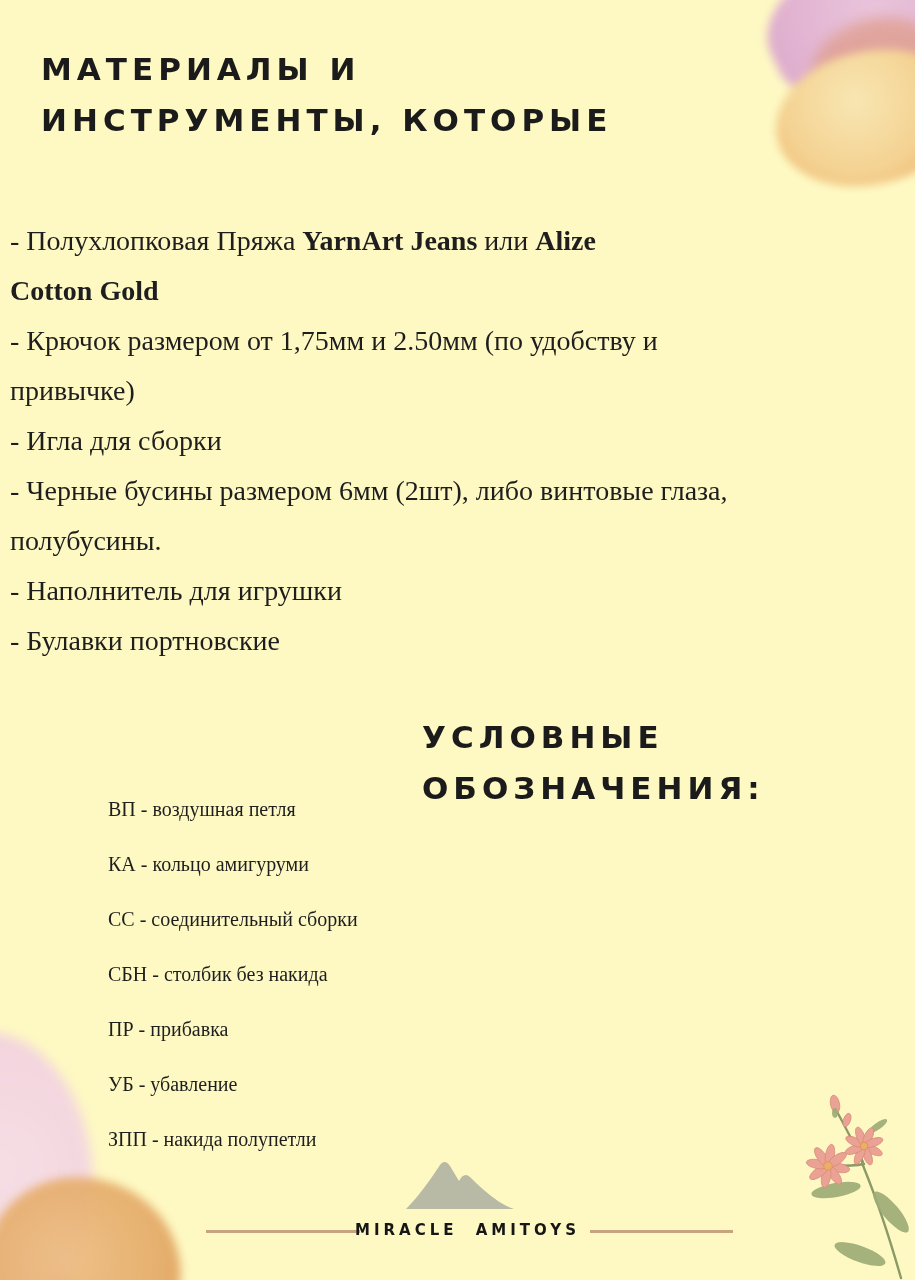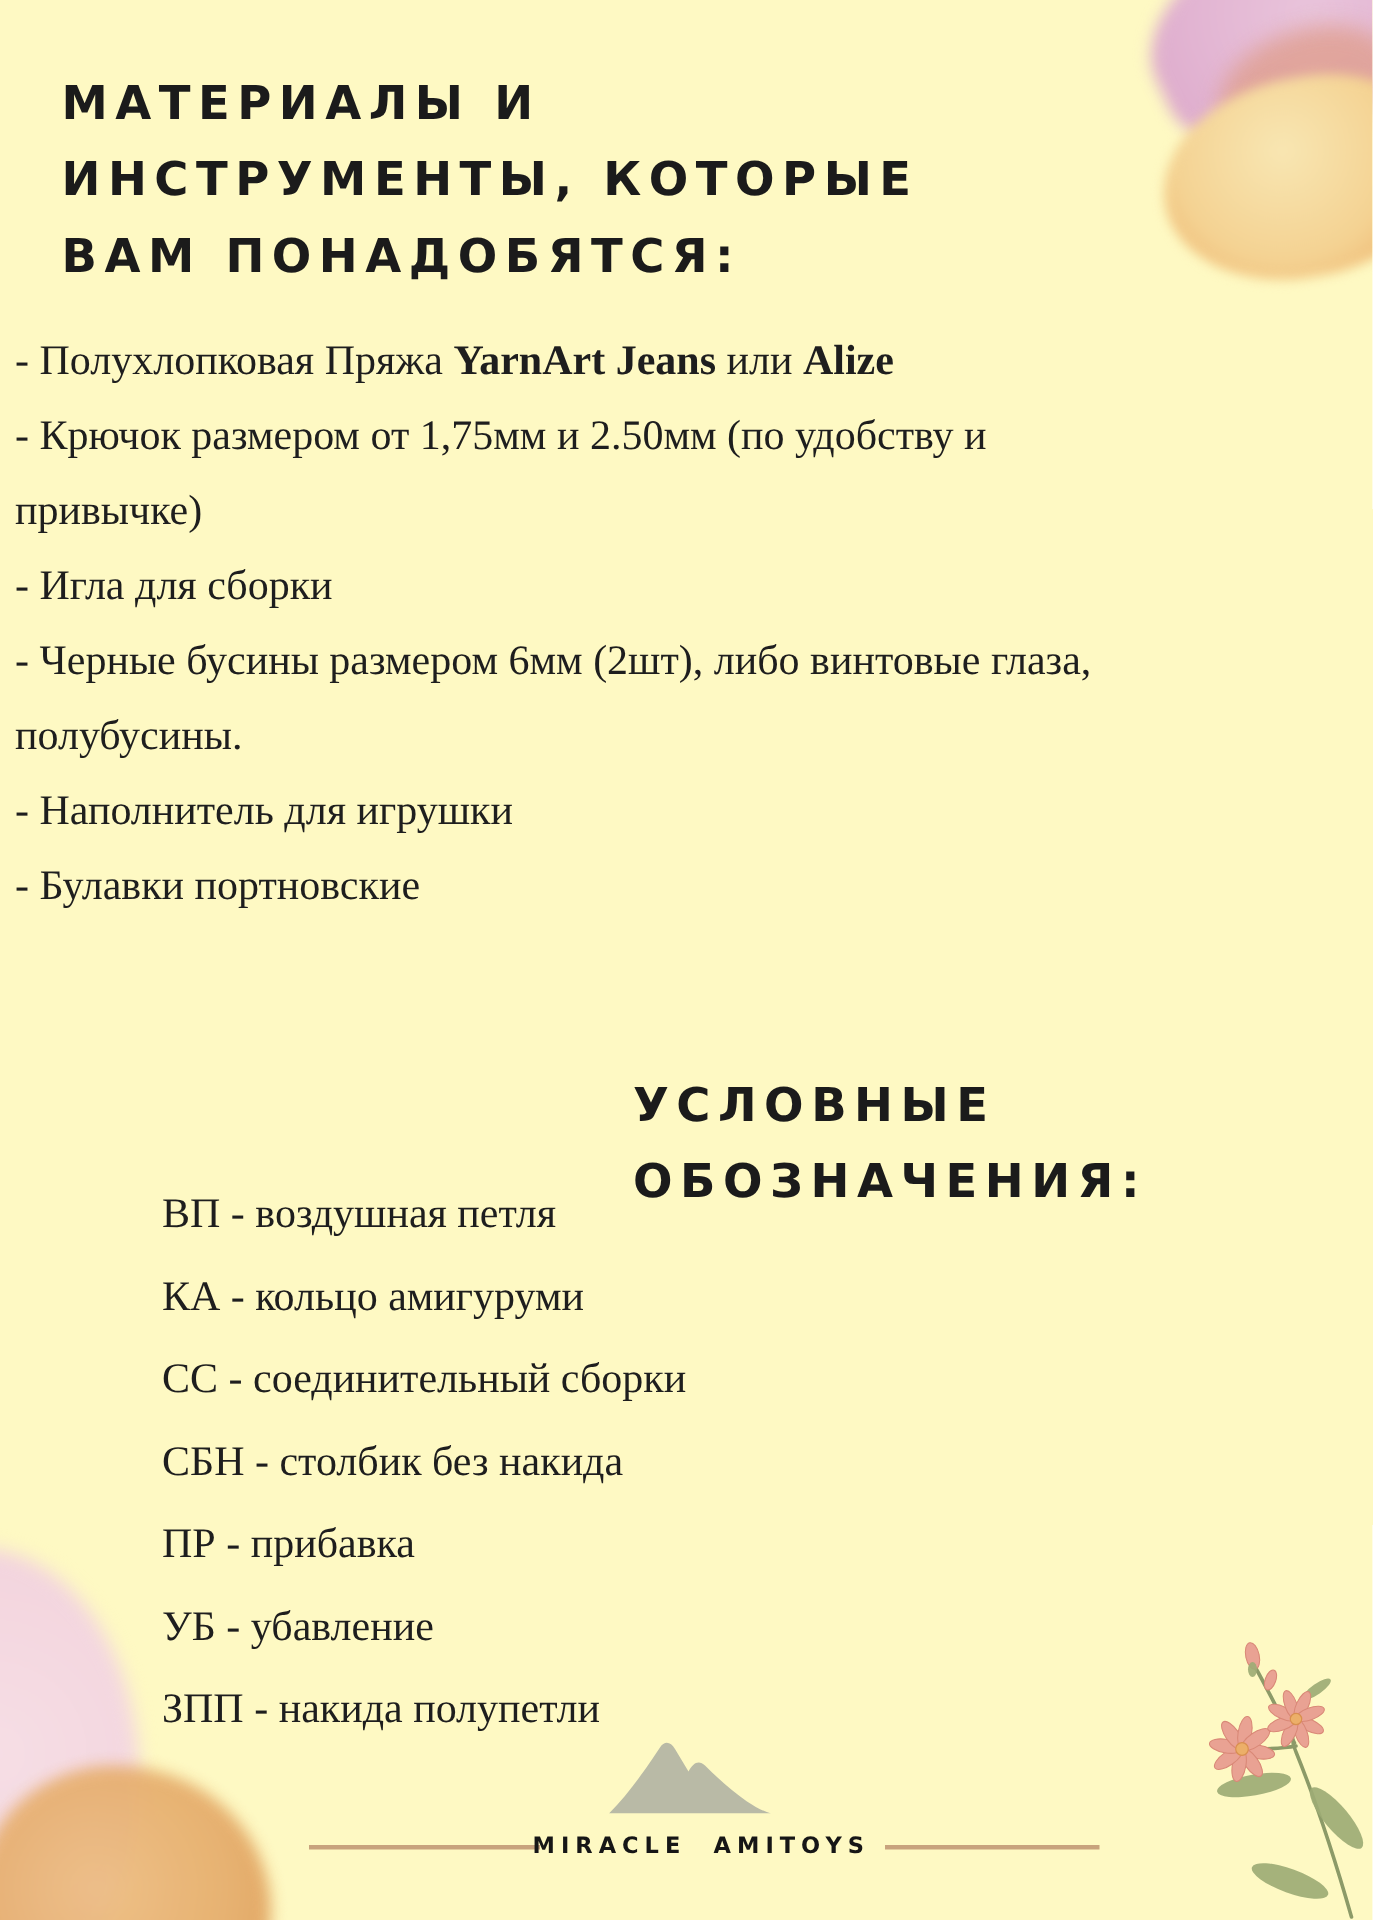--- a/index.html
+++ b/index.html
@@ -26,21 +26,21 @@
   
   .materials{
     position:absolute;left:10px;top:216px;
     font-size:28px;line-height:50px;
     color:var(--body_text,#1e1e1e);
   }
   .mline{white-space:nowrap;height:50px;}
   .mline .b{font-weight:bold;}
   .abbrevs{
     position:absolute;left:108px;top:782px;
-    font-size:28px;line-height:55px;
+    font-size:20px;line-height:55px;
     color:var(--body_text,#1e1e1e);
   }
   .aline{white-space:nowrap;height:55px;}
   
   .mountain{position:absolute;left:404px;top:1157px;width:112px;height:52px;}
   .mountain path{fill:var(--mountain,#b9baa6);}
   .brand-line{position:absolute;top:1230px;height:3px;background:var(--footer_line,#c8a37d);}
   .brand-line.left{left:206px;width:154px;}
   .brand-line.right{left:590px;width:143px;}
   .brand-text{
@@ -139,25 +139,25 @@
     </g>
 
     <ellipse class="petal" cx="47" cy="34" rx="4.5" ry="9" transform="rotate(-12 47 34)"></ellipse>
     <ellipse class="leaf" cx="47" cy="43" rx="3" ry="5"></ellipse>
     <ellipse class="petal" cx="59" cy="50" rx="3.5" ry="7" transform="rotate(20 59 50)"></ellipse>
   </svg>
 
   <div class="h-block h1">
     <div>МАТЕРИАЛЫ И</div>
     <div>ИНСТРУМЕНТЫ, КОТОРЫЕ</div>
-    <div>ВАМ ПОНАДОБЯТСЯ:</div>
   </div>
 
   <div class="materials">
       <div class="mline"><span>- Полухлопковая Пряжа </span><span class="b">YarnArt Jeans</span><span> или </span><span class="b">Alize</span></div>
+      <div class="mline"><span class="b">Cotton Gold</span></div>
       <div class="mline"><span>- Крючок размером от 1,75мм и 2.50мм (по удобству и</span></div>
       <div class="mline"><span>привычке)</span></div>
       <div class="mline"><span>- Игла для сборки</span></div>
       <div class="mline"><span>- Черные бусины размером 6мм (2шт), либо винтовые глаза,</span></div>
       <div class="mline"><span>полубусины.</span></div>
       <div class="mline"><span>- Наполнитель для игрушки</span></div>
       <div class="mline"><span>- Булавки портновские</span></div>
     </div>
 
   <div class="h-block h2">

